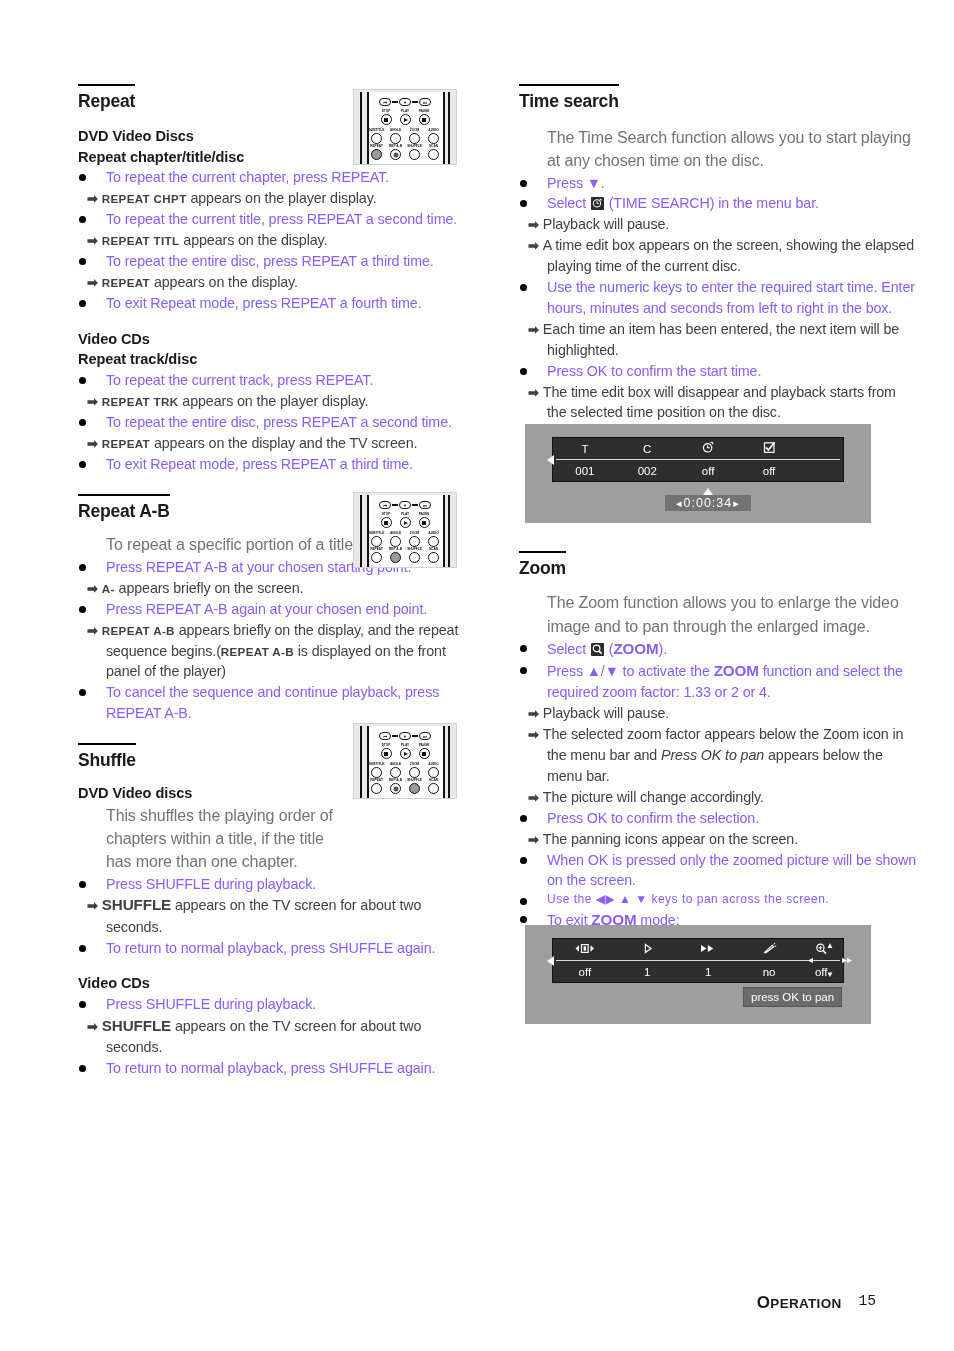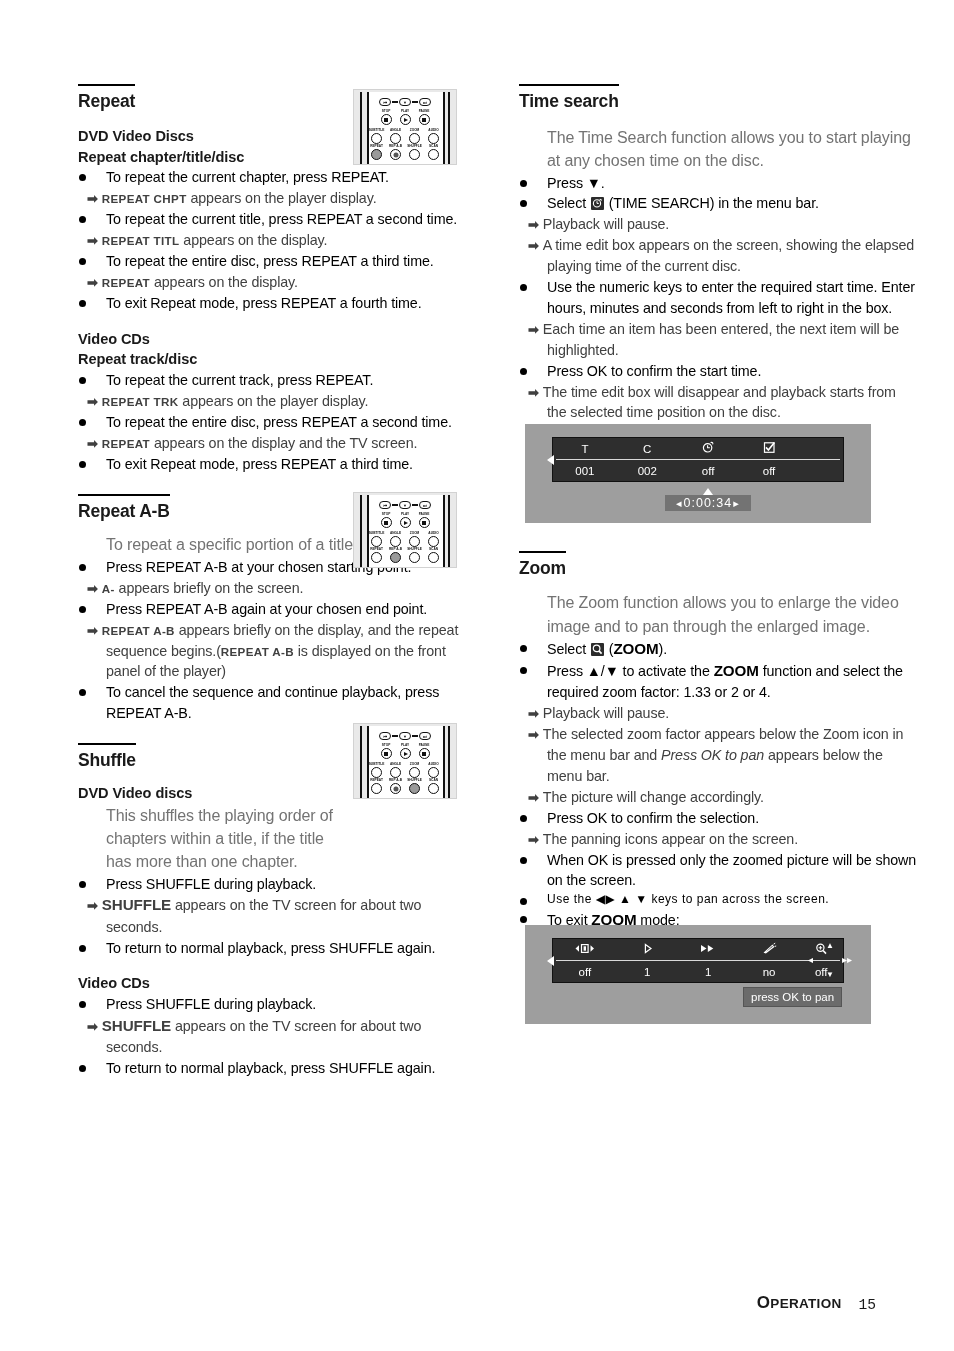--- a/index.html
+++ b/index.html
@@ -58,21 +58,21 @@
     letter-spacing: -0.12px;
     color: #737373;
   }
 
   .bullet {
     position: relative;
     padding-left: 28px;
     font-size: 14.3px;
     line-height: 1.46;
     letter-spacing: -0.12px;
-    color: #000000;
+    color: #8b5cf6;
   }
   .bullet::before {
     content: "";
     position: absolute;
     left: 1px;
     top: 7px;
     width: 7px;
     height: 7px;
     border-radius: 50%;
     background: #000;
@@ -248,21 +248,21 @@
     line-height: 8px;
     text-align: center;
   }
 
   
   .footer {
     position: absolute;
     right: 78px;
     bottom: 38px;
     display: flex;
-    align-items: flex-end;
+    align-items: flex-start;
     gap: 17px;
   }
   .footer .opword {
     font-weight: bold;
     font-size: 13.5px;
     letter-spacing: 0.3px;
   }
   .footer .opword .cap { font-size: 17px; }
   .footer .pgnum { font-size: 14.6px; font-family: Liberation Mono, monospace; }
 </style>

